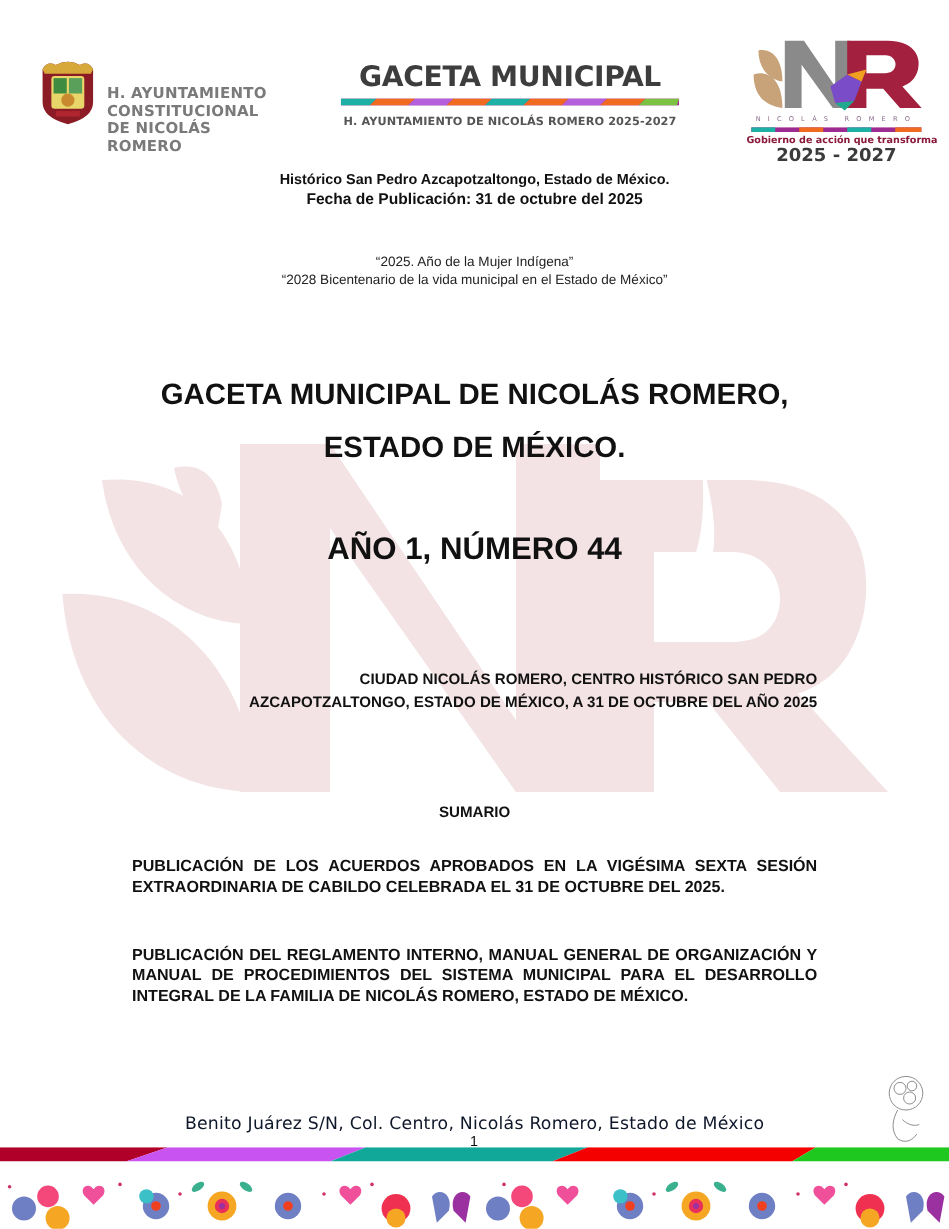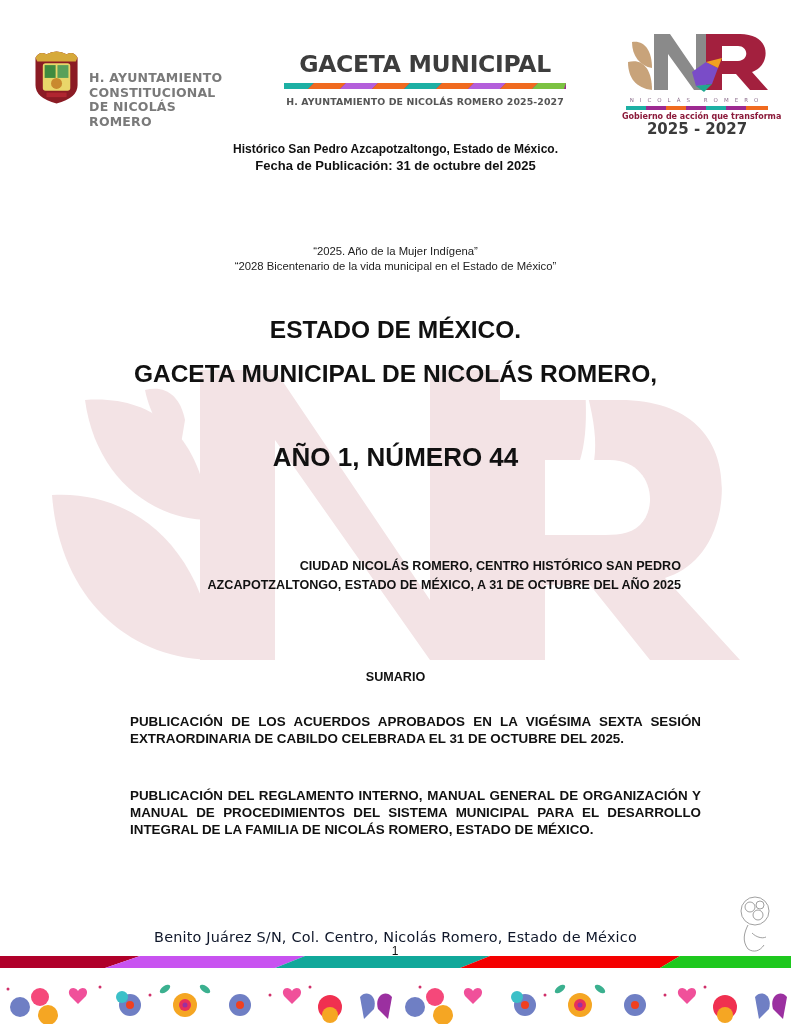--- a/index.html
+++ b/index.html
@@ -21,28 +21,28 @@
 
   .logo-right { left: 622px; top: 28px; width: 150px; height: 108px; }
   .nr-sub1 { position: absolute; left: 0; top: 69px; width: 150px; text-align: center; font-size: 5.5px; letter-spacing: 6px; color: #8a6b8a; font-family: "DejaVu Sans", sans-serif; }
   .nr-band { position: absolute; left: 4px; top: 78px; width: 142px; height: 4px; }
   .nr-tag { position: absolute; left: 0; top: 84px; width: 150px; text-align: center; font-size: 8px; font-weight: bold; color: #8b1a3a; font-family: "DejaVu Sans", sans-serif; white-space: nowrap; }
   .nr-years { position: absolute; left: 0; top: 92px; width: 150px; text-align: center; font-size: 15px; font-weight: bold; color: #3b3b3b; font-family: "DejaVu Sans", sans-serif; }
 
   
   .info { left: 80px; top: 141px; width: 631px; text-align: center; font-weight: bold; font-size: 12px; line-height: 16px; }
   .info .l3 { font-size: 13px; margin-top: 1px; }
-  .mottos { left: 80px; top: 212px; width: 631px; text-align: center; font-size: 11.3px; line-height: 15px; color: #222; margin-top: 32px; }
+  .mottos { left: 80px; top: 212px; width: 631px; text-align: center; font-size: 11.3px; line-height: 15px; color: #222; }
 
   .title { left: 60px; top: 308px; width: 671px; text-align: center; font-weight: bold; font-size: 24.5px; line-height: 44px; }
   .issue { left: 60px; top: 442px; width: 671px; text-align: center; font-weight: bold; font-size: 26px; }
   .place { left: 100px; top: 557px; width: 581px; text-align: right; font-weight: bold; font-size: 12.6px; line-height: 19px; }
 
   .sumario { left: 300px; top: 670px; width: 191px; text-align: center; font-weight: bold; font-size: 12.6px; }
-  .summary-item { left: 110px; width: 571px; text-align: justify; text-align-last: left; font-weight: bold; font-size: 13.4px; line-height: 17px; margin-left: 20px; }
+  .summary-item { left: 110px; width: 571px; text-align: justify; text-align-last: left; font-weight: bold; font-size: 13.4px; line-height: 17px; }
   .si1 { top: 713px; }
   .si2 { top: 787px; }
 
   .footer-address { left: 100px; top: 929px; width: 591px; text-align: center; font-family: "DejaVu Sans", sans-serif; font-size: 14.4px; color: #0f172a; letter-spacing: 0.2px; }
   .page-num { left: 385px; top: 944px; width: 20px; text-align: center; font-size: 12px; color: #111; }
   .sketch { left: 730px; top: 893px; width: 50px; height: 62px; }
   .stripe { left: 0; top: 956px; width: 791px; height: 12px; }
   .flowers { left: 0; top: 975px; width: 791px; height: 49px; }
 </style>
 </head>
@@ -128,22 +128,22 @@
   <div>Histórico San Pedro Azcapotzaltongo, Estado de México.</div>
   <div class="l3">Fecha de Publicación: 31 de octubre del 2025</div>
 </div>
 
 <div class="abs mottos">
   <div>“2025. Año de la Mujer Indígena”</div>
   <div>“2028 Bicentenario de la vida municipal en el Estado de México”</div>
 </div>
 
 <div class="abs title">
+  <div>GACETA MUNICIPAL DE NICOLÁS ROMERO,</div>
   <div>ESTADO DE MÉXICO.</div>
-  <div>GACETA MUNICIPAL DE NICOLÁS ROMERO,</div>
 </div>
 
 <div class="abs issue">AÑO 1, NÚMERO 44</div>
 
 <div class="abs place">
   <div>CIUDAD NICOLÁS ROMERO, CENTRO HISTÓRICO SAN PEDRO</div>
   <div>AZCAPOTZALTONGO, ESTADO DE MÉXICO, A 31 DE OCTUBRE DEL AÑO 2025</div>
 </div>
 
 <div class="abs sumario">SUMARIO</div>

